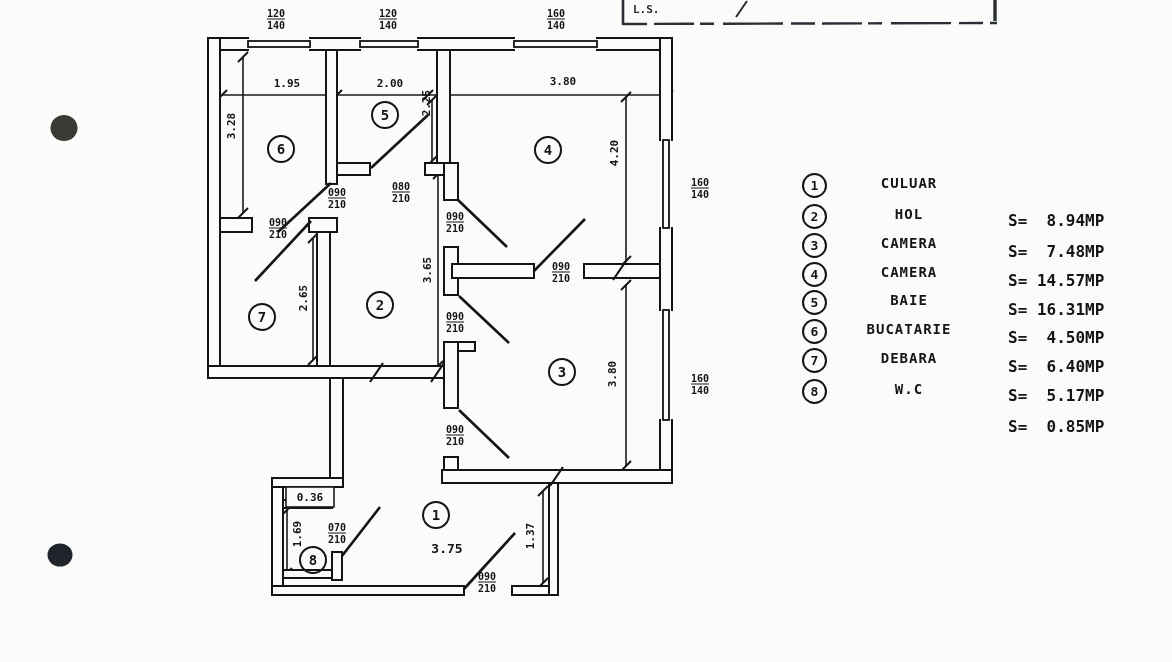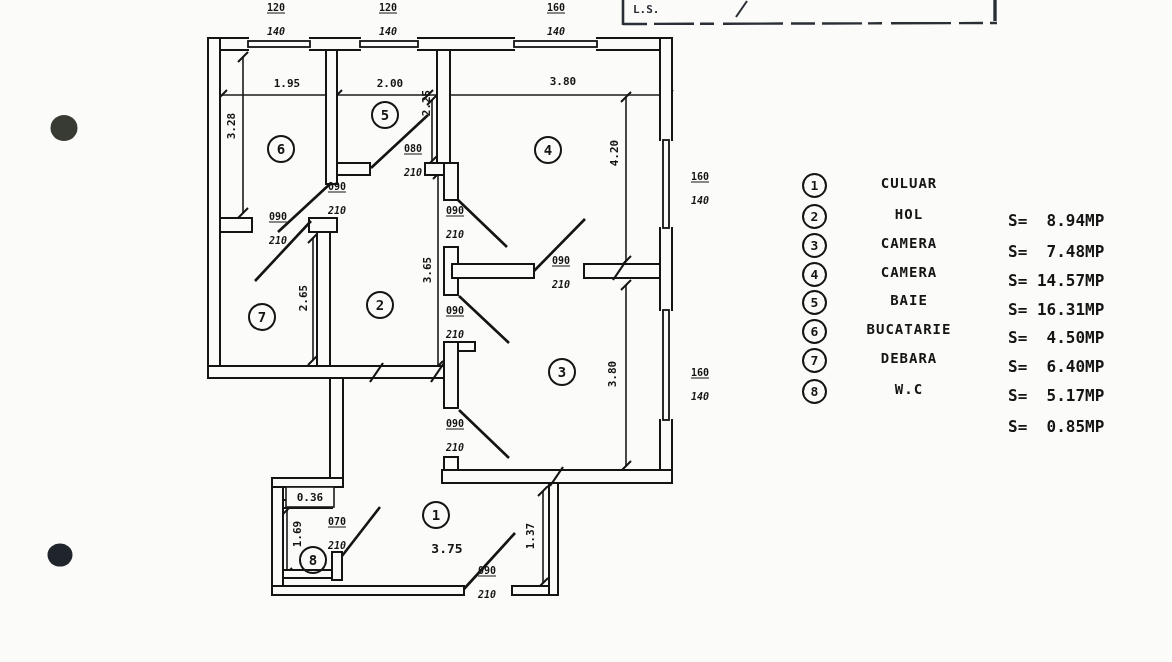--- a/index.html
+++ b/index.html
@@ -5,21 +5,21 @@
   html,body{margin:0;padding:0;background:#e8e8e8;}
   .canvas{position:relative;width:1172px;height:662px;background:#fbfbf9;overflow:hidden;
           font-family:"DejaVu Sans Mono", monospace;color:#151515;}
   svg{position:absolute;left:0;top:0;}
   .lab{position:absolute;font-weight:bold;font-size:11px;letter-spacing:0px;
        transform:translate(-50%,-50%);white-space:nowrap;color:#141414;}
   .lab.big{font-size:13px;}
   .rot{transform:translate(-50%,-50%) rotate(-90deg);}
   .frac{position:absolute;transform:translate(-50%,-50%);text-align:left;
         font-weight:bold;font-size:10px;line-height:9.5px;color:#141414;}
-  .frac .b{display:block;border-top:1.6px solid #141414;padding-top:13px;font-style:italic;}
+  .frac .b{display:block;border-top:1.6px solid #141414;padding-top:1px;}
   .frac .t{display:block;}
   .roomnum{position:absolute;width:24px;height:24px;border:2.4px solid #141414;border-radius:50%;
            display:flex;align-items:center;justify-content:center;font-weight:bold;font-size:14px;
            transform:translate(-50%,-50%);}
   .lg-row{position:absolute;left:796px;width:360px;height:26px;}
   .lg-circ{position:absolute;left:6px;top:0px;width:21px;height:21px;border:2.2px solid #141414;
            border-radius:50%;display:flex;align-items:center;justify-content:center;
            font-weight:bold;font-size:13px;}
   .lg-name{position:absolute;left:48px;top:2px;width:130px;text-align:center;
            font-weight:bold;font-size:14px;letter-spacing:1px;}
@@ -197,21 +197,21 @@
     </div>
   <div class="frac" style="left:700px;top:384px;">
     <span class="t">160</span>
       <span class="b">140</span>
     </div>
 
   <div class="frac" style="left:337px;top:198px;">
     <span class="t">090</span>
       <span class="b">210</span>
     </div>
-  <div class="frac" style="left:401px;top:160px;margin-left:12px;">
+  <div class="frac" style="left:401px;top:192px;">
     <span class="t">080</span>
       <span class="b">210</span>
     </div>
   <div class="frac" style="left:278px;top:228px;">
     <span class="t">090</span>
       <span class="b">210</span>
     </div>
   <div class="frac" style="left:455px;top:222px;">
     <span class="t">090</span>
       <span class="b">210</span>

